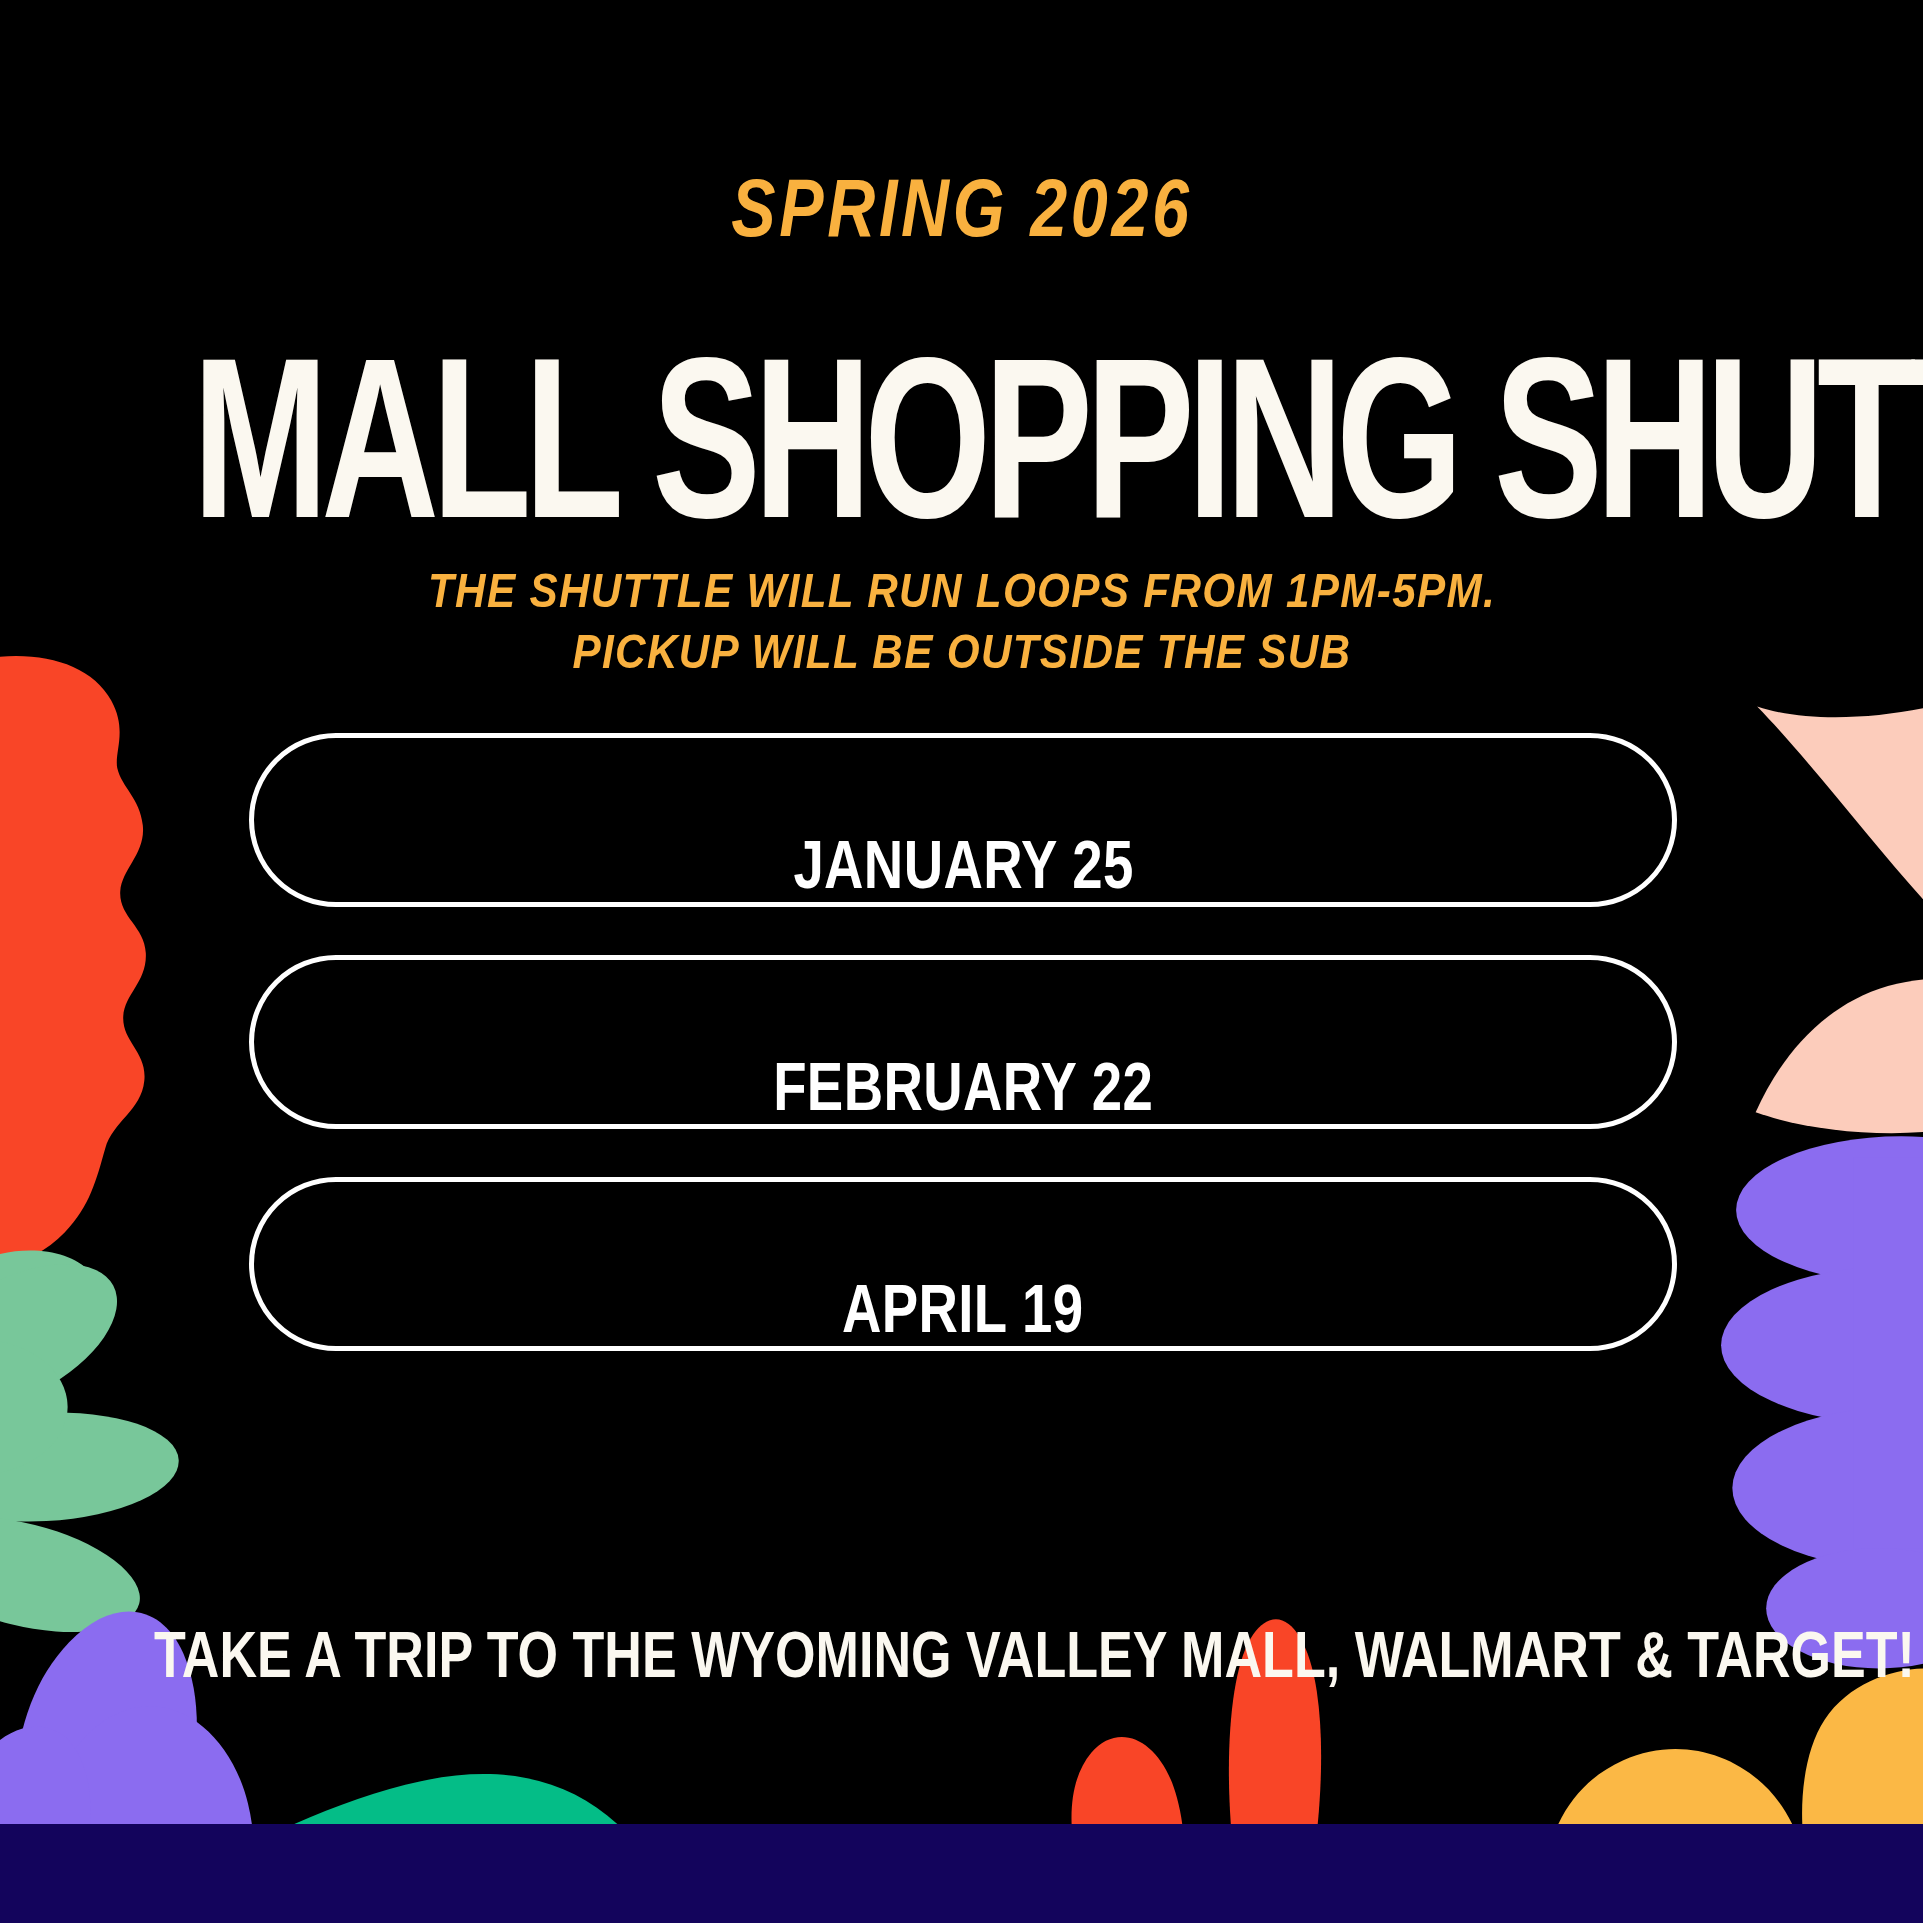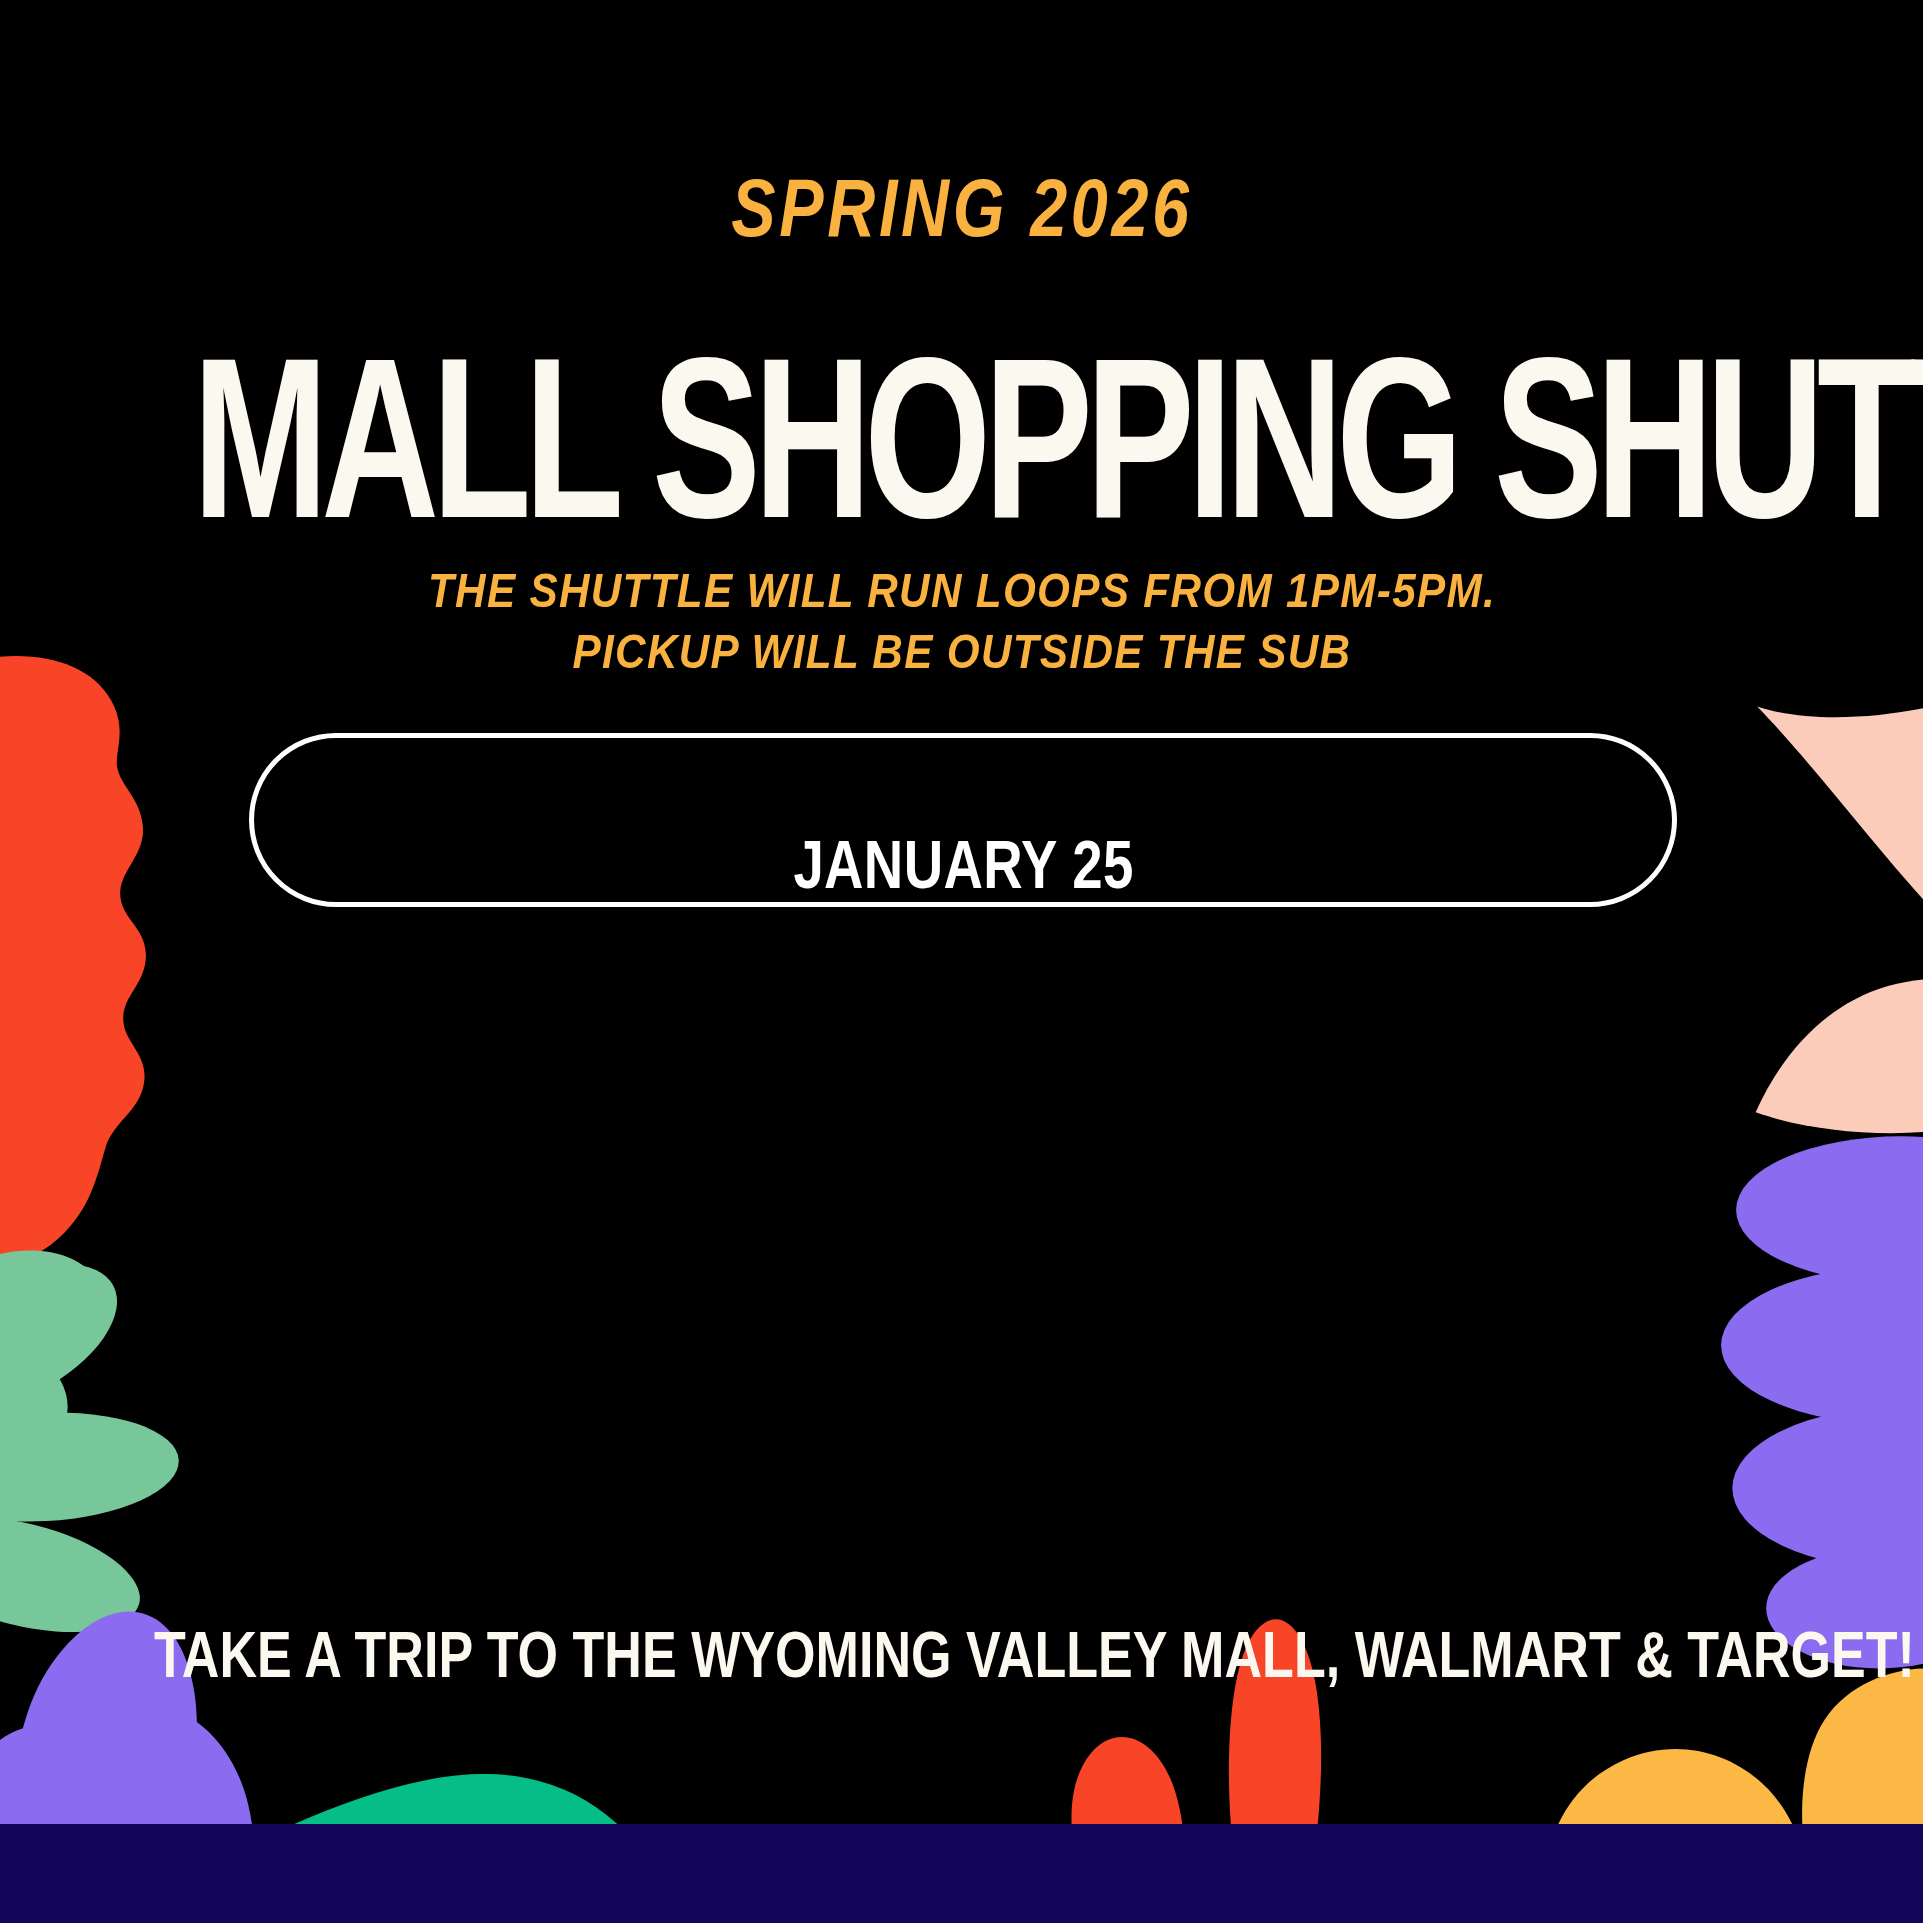--- a/index.html
+++ b/index.html
@@ -243,22 +243,28 @@
       <span class="ln">THE SHUTTLE WILL RUN LOOPS FROM 1PM-5PM.</span>
       <span class="ln">PICKUP WILL BE OUTSIDE THE SUB</span>
     </div>
 
     <div class="pills">
 
       <div class="pill">
         <span class="pill-label">JANUARY 25</span>
       </div>
 
-
-
+      <div class="pill">
+        <span class="pill-label">FEBRUARY 22</span>
+      </div>
+
+
+      <div class="pill">
+        <span class="pill-label">APRIL 19</span>
+      </div>
 
     </div>
 
     <div class="footer">TAKE A TRIP TO THE WYOMING VALLEY MALL, WALMART &amp; TARGET!</div>
 
   </div>
 </div>
 
 
 </body></html>

